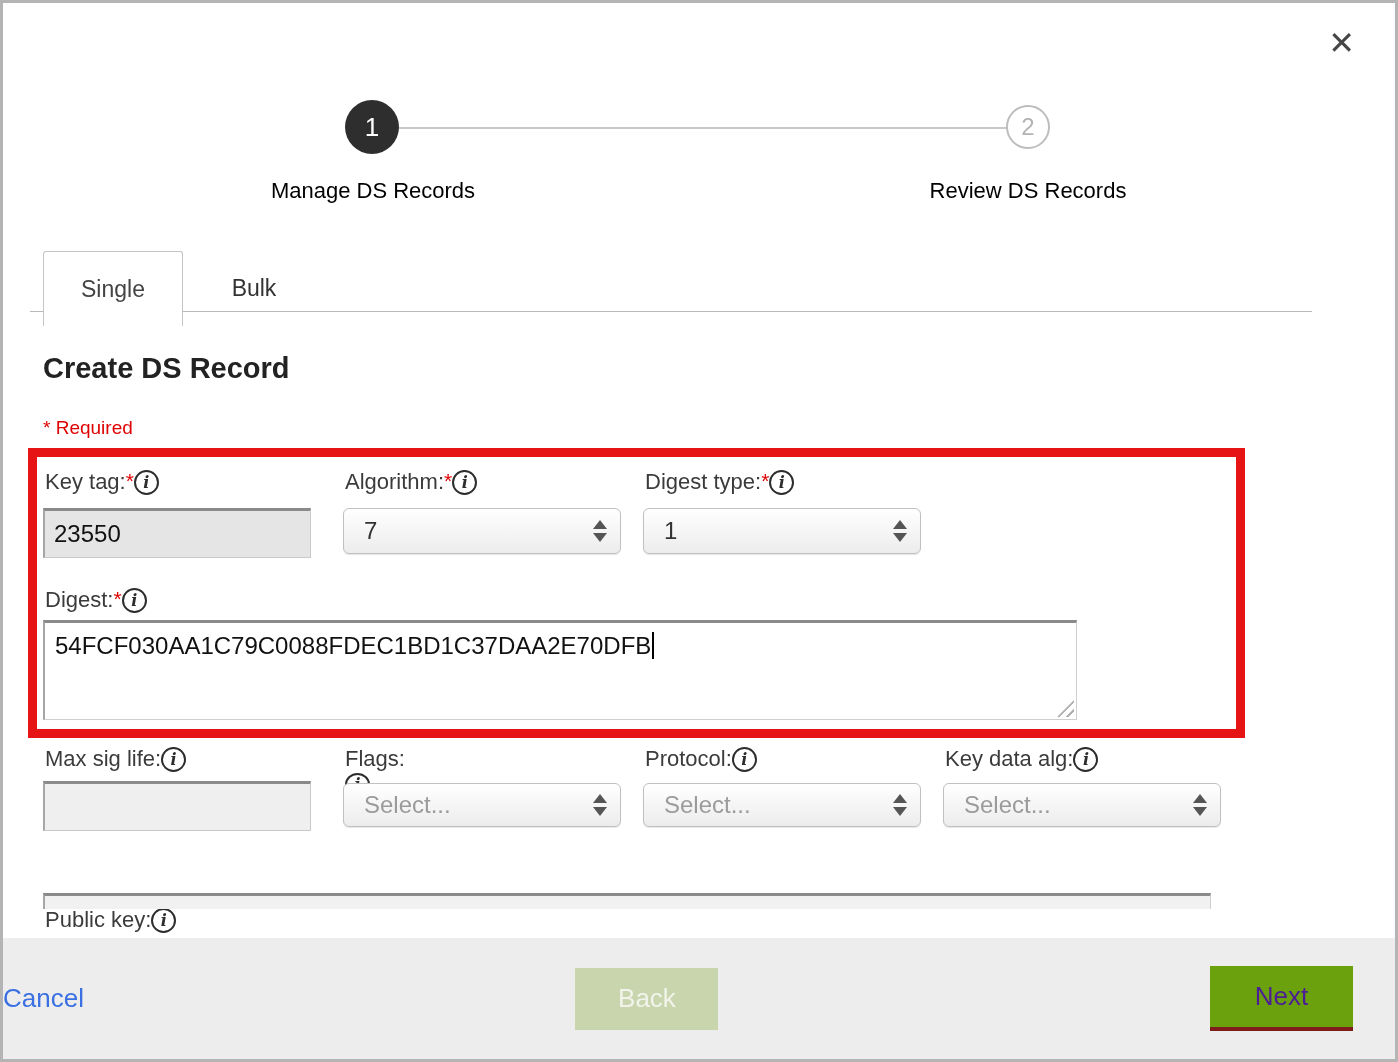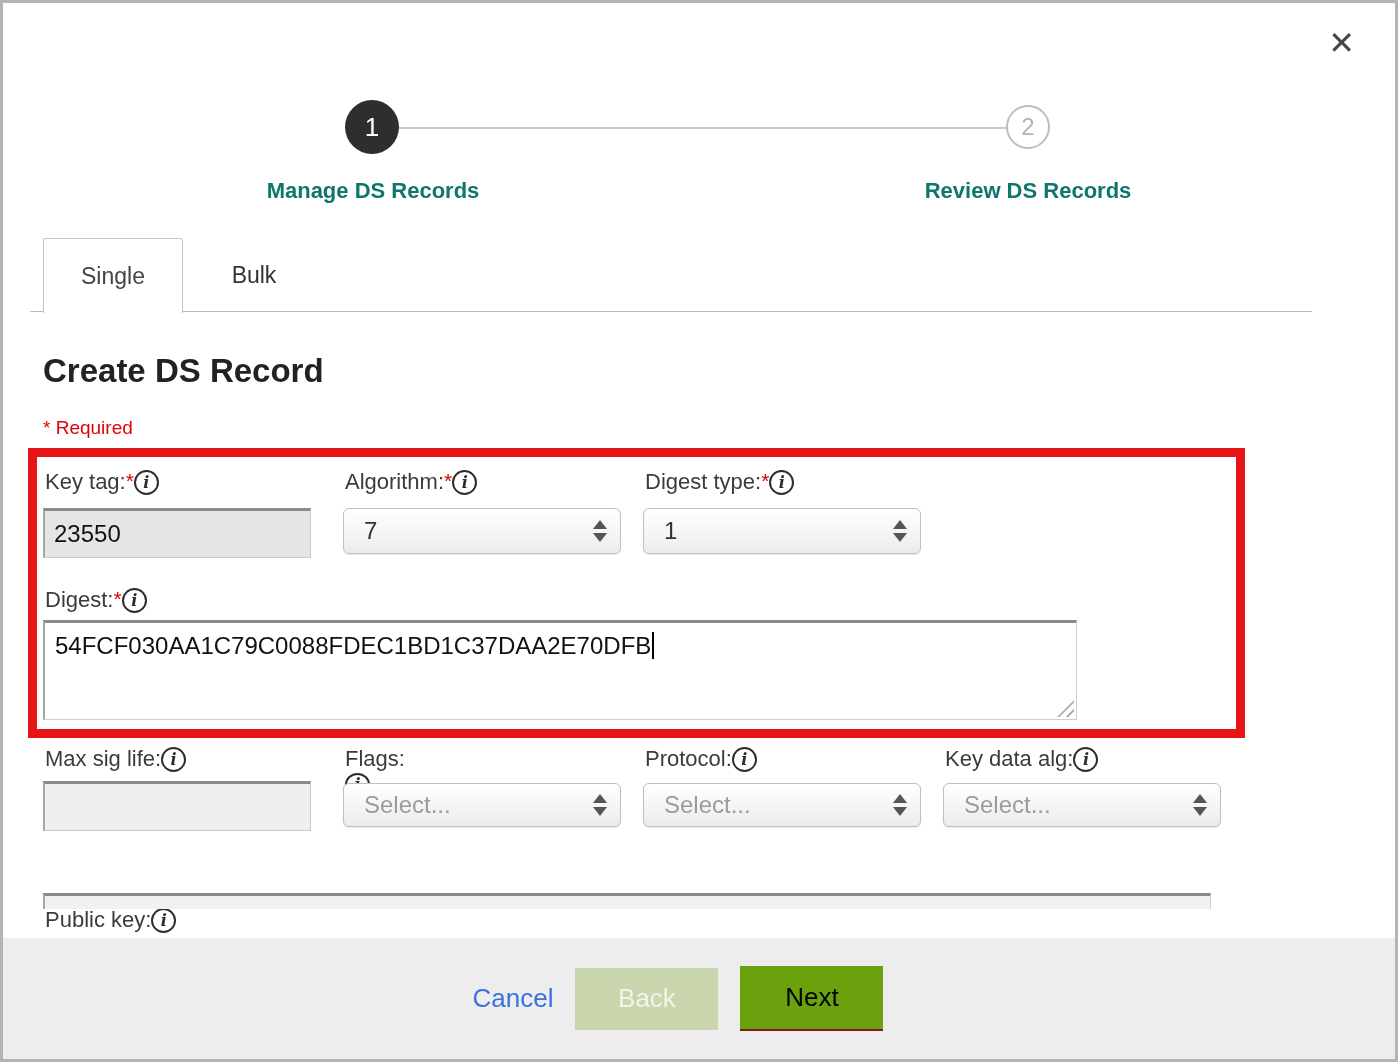--- a/index.html
+++ b/index.html
@@ -13,33 +13,33 @@
   .close-btn { position:absolute; top:24px; right:40px; font-size:32px; line-height:1;
                color:#464646; cursor:pointer; font-weight:400; }
 
   
   .step-line { position:absolute; left:370px; top:124px; width:656px; height:2px; background:#c9c9c9; }
   .step-circle { position:absolute; border-radius:50%; display:flex; align-items:center; justify-content:center; }
   .step-1 { left:342px; top:97px; width:54px; height:54px; background:#2e2e2e; color:#fff; font-size:26px; }
   .step-2 { left:1003px; top:102px; width:44px; height:44px; background:#fff;
             border:2px solid #bdbdbd; color:#b3b3b3; font-size:24px; }
   .step-label { position:absolute; top:175px; width:320px; text-align:center;
-                font-size:22px; color:#0f766e;font-weight:bold; }
+                font-size:22px; color:#000000; }
   .step-label-1 { left:210px; }
   .step-label-2 { left:865px; }
 
   
   .tab-underline { position:absolute; left:27px; top:308px; width:1282px; height:1px; background:#b9b9b9; }
-  .tab { position:absolute; top:235px; height:74px; width:140px; display:flex;
+  .tab { position:absolute; top:248px; height:74px; width:140px; display:flex;
          align-items:center; justify-content:center; font-size:23px; color:#333; cursor:pointer; }
   .tab-active { left:40px; background:#fff; border:1px solid #c4c4c4; border-bottom:none;
                 border-radius:3px 3px 0 0; height:75px; z-index:2; color:#444; }
   .tab-inactive { left:181px; }
 
-  .page-title { position:absolute; left:40px; top:349px; font-size:33px; font-weight:bold; color:#222; }
+  .page-title { position:absolute; left:40px; top:349px; font-size:29px; font-weight:bold; color:#222; }
   .required-note { position:absolute; left:40px; top:414px; font-size:19px; color:#e00202; }
 
   
   .annotation-box { position:absolute; left:25px; top:445px; width:1217px; height:290px;
                     border:9px solid #e61414; z-index:6; pointer-events:none; }
 
   
   .field-label { position:absolute; display:inline-flex; align-items:flex-start; 
                  font-size:22px; color:#3b3b3b; height:28px; }
   .req-star { color:#e00202; font-size:21px; line-height:1; position:relative; top:1px; }
@@ -76,25 +76,25 @@
                 vertical-align:text-bottom; margin-left:1px; }
   .resize-handle { position:absolute; right:2px; bottom:2px; width:17px; height:17px;
                    background:repeating-linear-gradient(135deg, #b0b0b0 0 2px, transparent 2px 6px);
                    clip-path:polygon(100% 0, 100% 100%, 0 100%); }
   .pubkey-sliver { position:absolute; left:40px; top:890px; width:1168px; height:16px;
                    border-top:3px solid #8a8a8a; border-left:2px solid #a6a6a6;
                    border-right:1px solid #cfcfcf; background:#f1f1f1; overflow:hidden; }
 
   
   .footer { position:absolute; left:0; right:0; top:935px; height:121px; background:#ededed;
-            display:flex; align-items:center; justify-content:center; gap:22px; padding-right:42px; }
+            display:flex; align-items:center; justify-content:space-between; gap:14px; padding-right:42px; }
   .cancel-link { font-size:26px; color:#3a70e2; cursor:pointer; margin-right:0; }
   .btn { width:143px; display:flex; align-items:center; justify-content:center; font-size:26px; }
   .btn-back { height:62px; background:#c9d5ac; color:#f2f4ec; cursor:default; }
-  .btn-next { height:65px; background:#6ca10e; color:#000000; border-bottom:2px solid #7f1d1d; cursor:pointer; }
+  .btn-next { height:65px; background:#6ca10e; color:#4c1d95; border-bottom:4px solid #7f1d1d; cursor:pointer; }
 </style>
 </head>
 <body>
 
 <div class="modal">
 
   <div class="close-btn">✕</div>
 
   <div class="step-line"></div>
   <div class="step-circle step-1">

